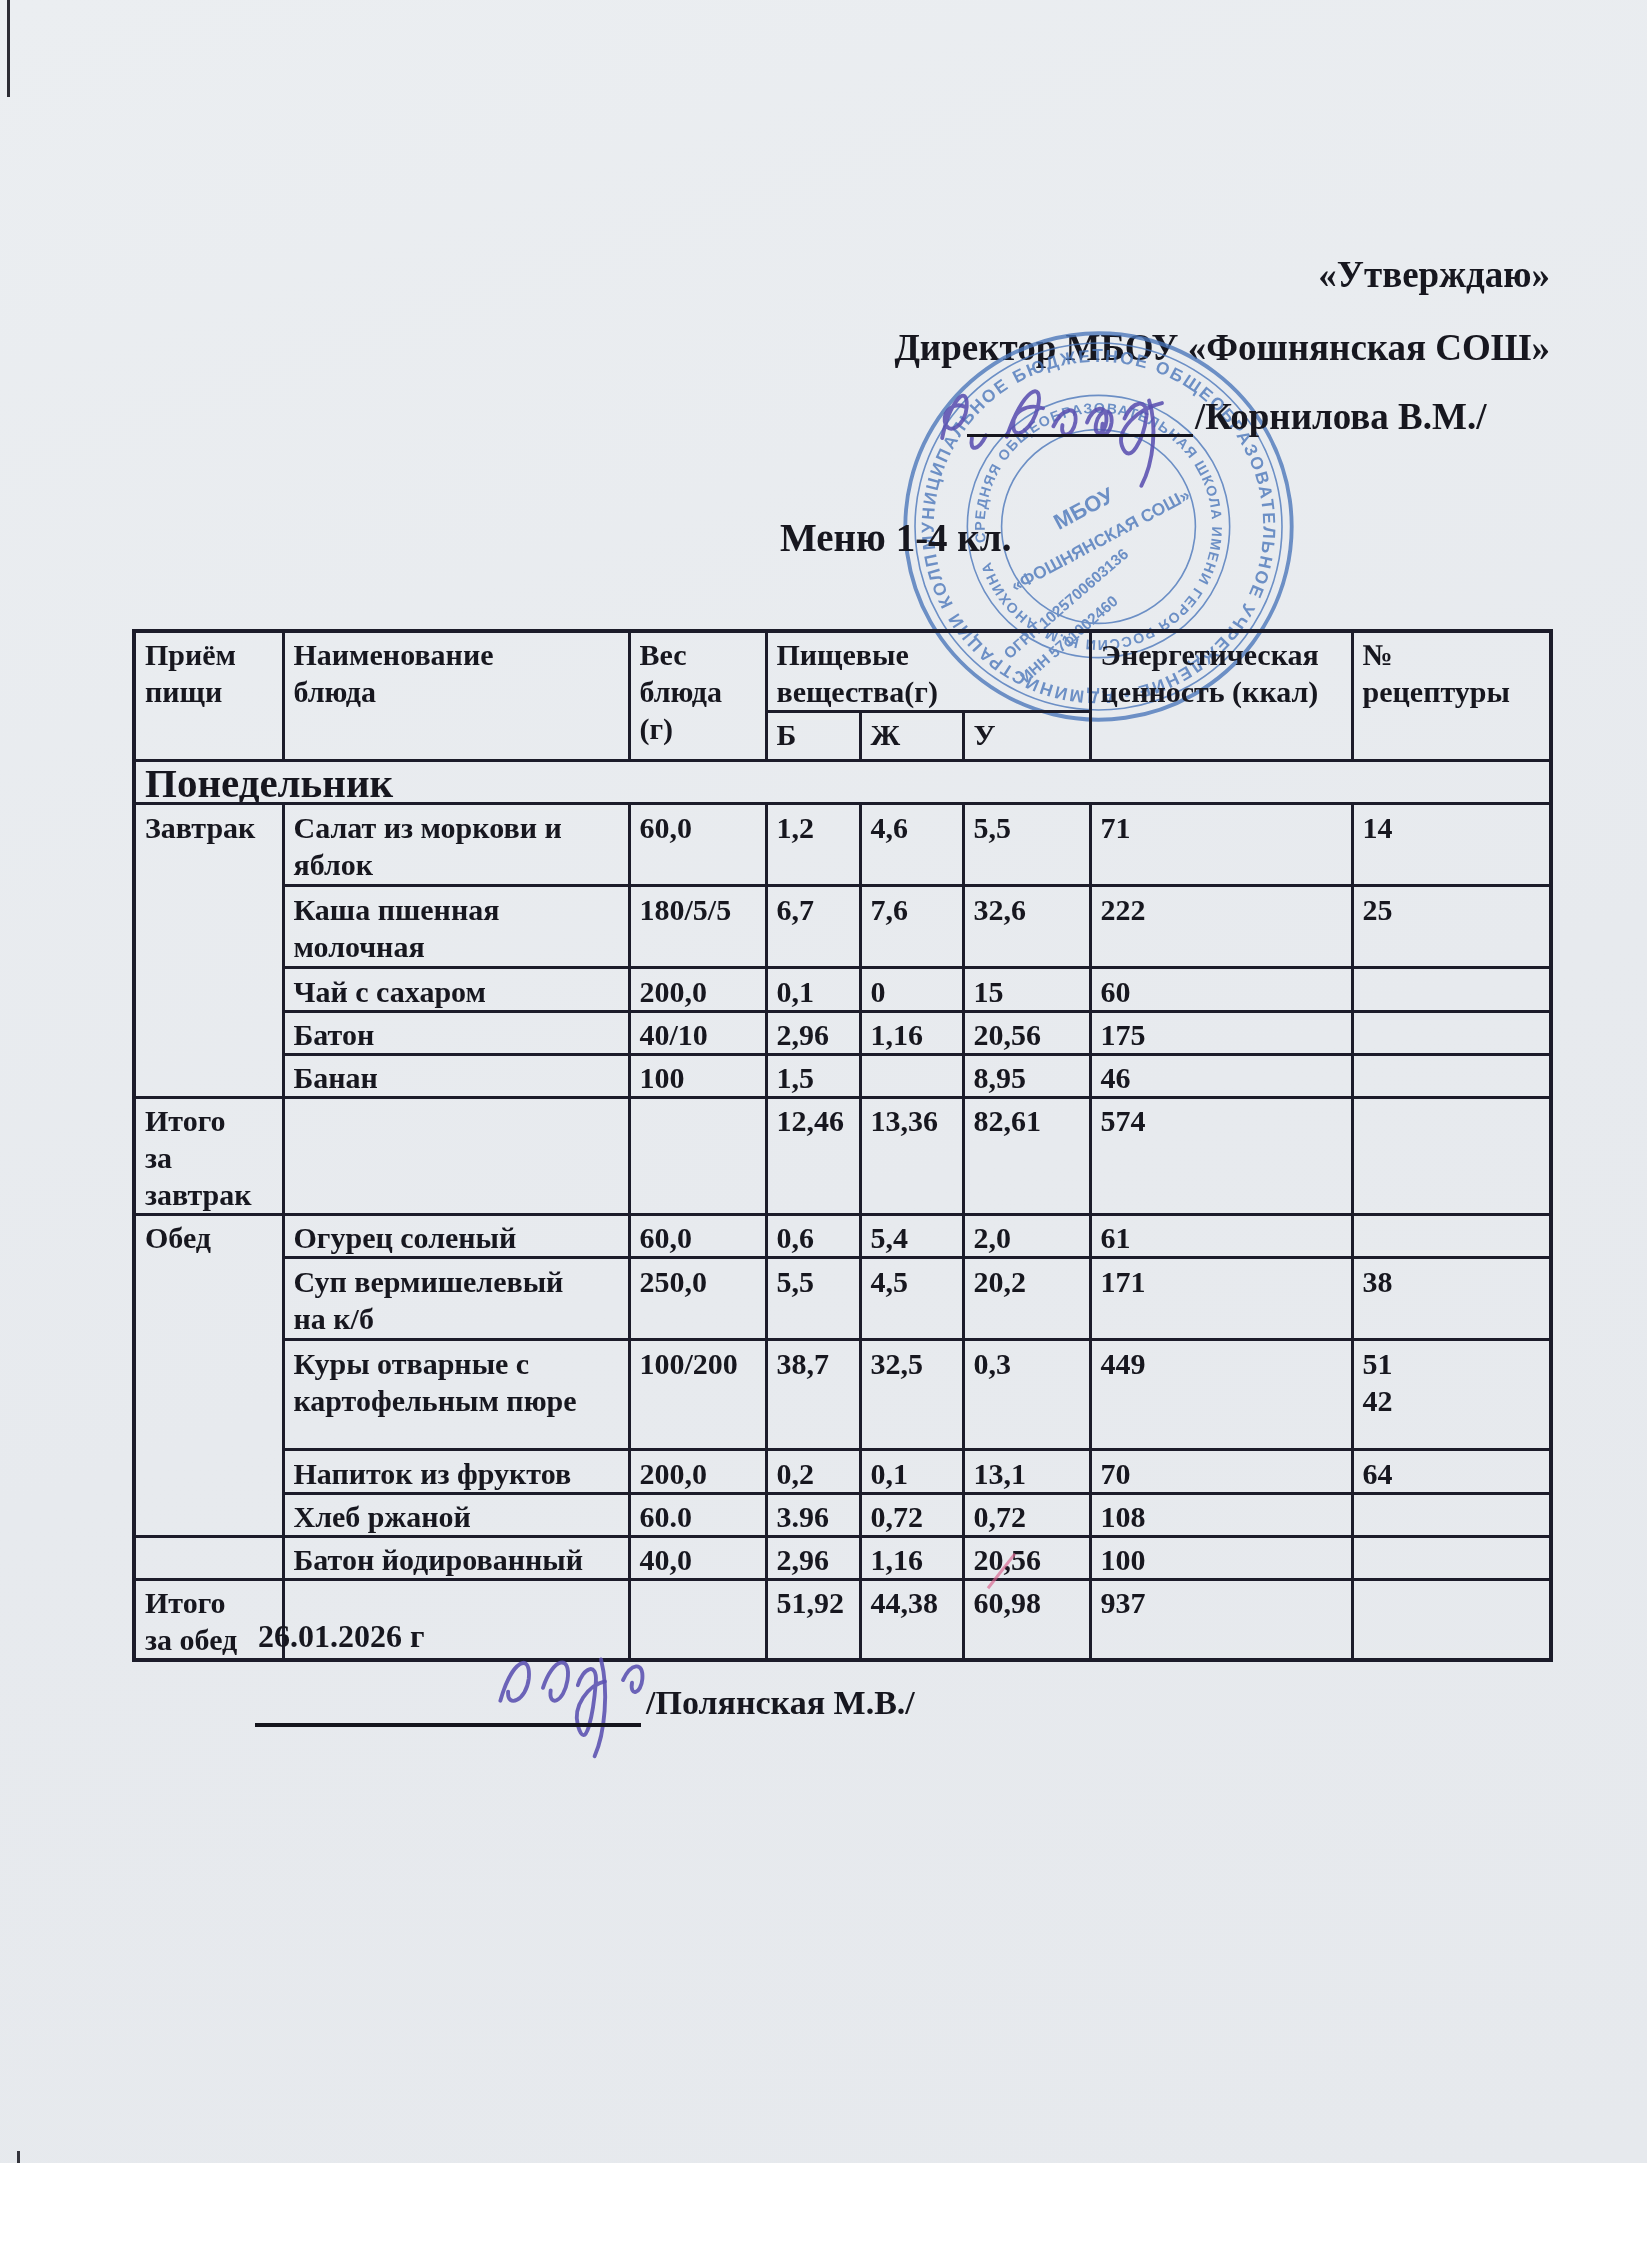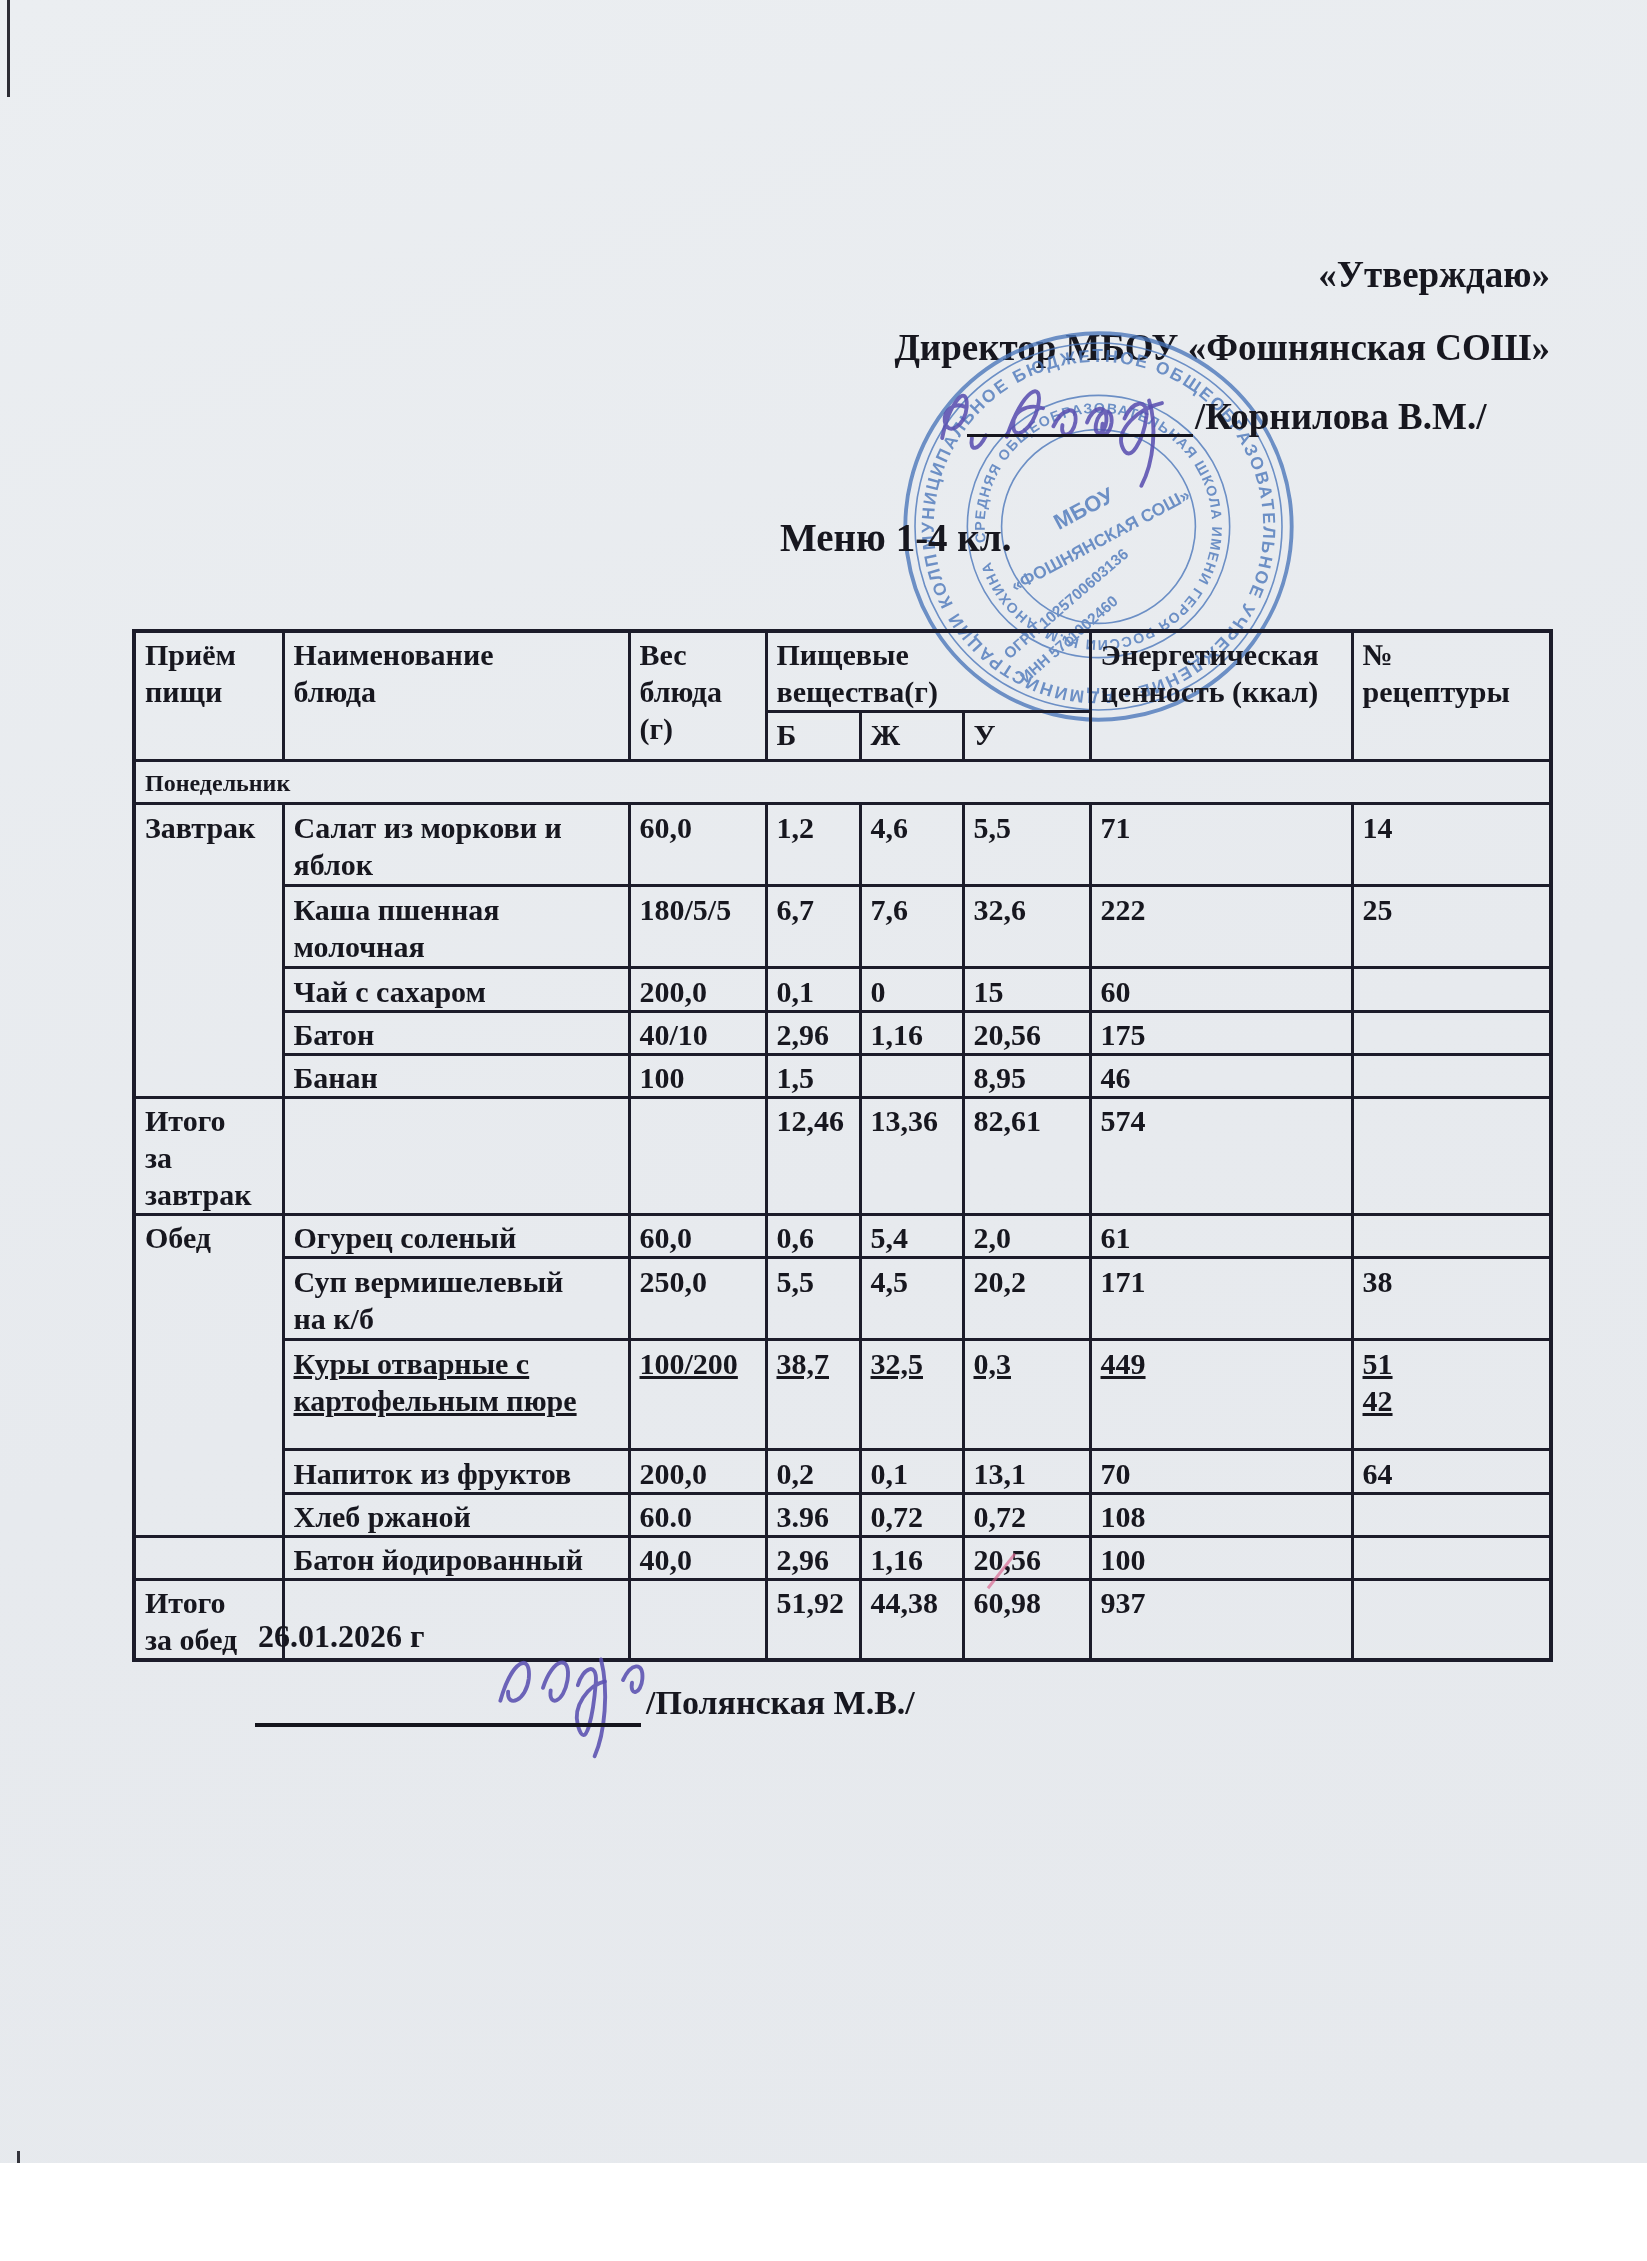--- a/index.html
+++ b/index.html
@@ -34,25 +34,25 @@
     border:3.2px solid #1c1c2a;
     vertical-align:top;
     text-align:left;
     padding:3.2px 5.2px 0 9px;
     font-size:30px;line-height:37px;font-weight:700;color:#17171f;
     overflow:hidden;
   }
   .pre{white-space:pre-line;}
   tr.h100{height:65px;} tr.h76{height:49px;} tr.h62{height:40px;}
   tr.h63{height:41px;} tr.h127{height:82px;} tr.h160{height:103px;}
-  tr.h170{height:110px;text-decoration:underline;} tr.h106{height:68px;}
+  tr.h170{height:110px;} tr.h106{height:68px;}
   td.meal-breakfast{padding-top:97px;}
   td.meal-lunch{padding-top:61px;}
   td.total-label{line-height:34px;}
-  tr.day-row td{font-size:24px;}
+  tr.day-row td{font-size:41px;}
 
   .stamp{left:895px;top:323px;width:407px;height:407px;transform:rotate(-8deg);opacity:.78;}
   .sig-director{left:924px;top:341px;width:304px;height:150px;}
   .sig-footer{left:481px;top:1618px;width:213px;height:150px;}
   .sig-stroke{fill:none;stroke:#5a50b0;stroke-width:6;stroke-linecap:round;opacity:.88;}
 
   
   .edge-top-left{left:6.5px;top:0;width:3.2px;height:97px;background:#2b2b33;}
   .edge-bottom-v{left:17px;top:2151px;width:3.2px;height:65px;background:#34343c;}
   .edge-bottom-h{left:17px;top:2213px;width:40px;height:3.2px;background:#34343c;}

